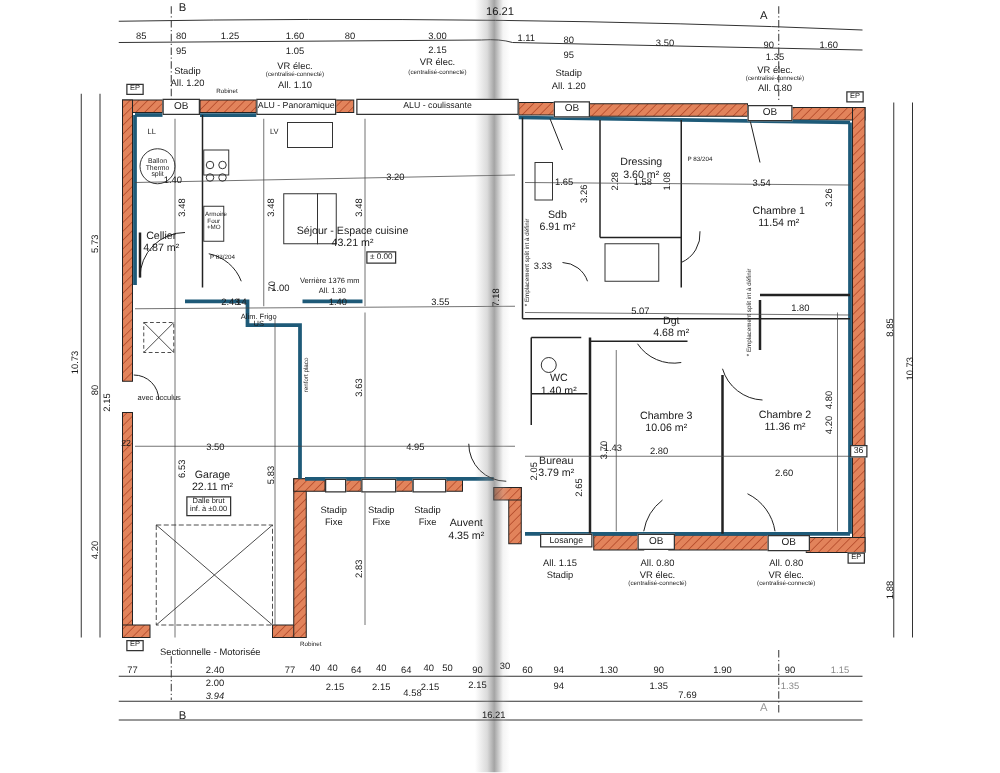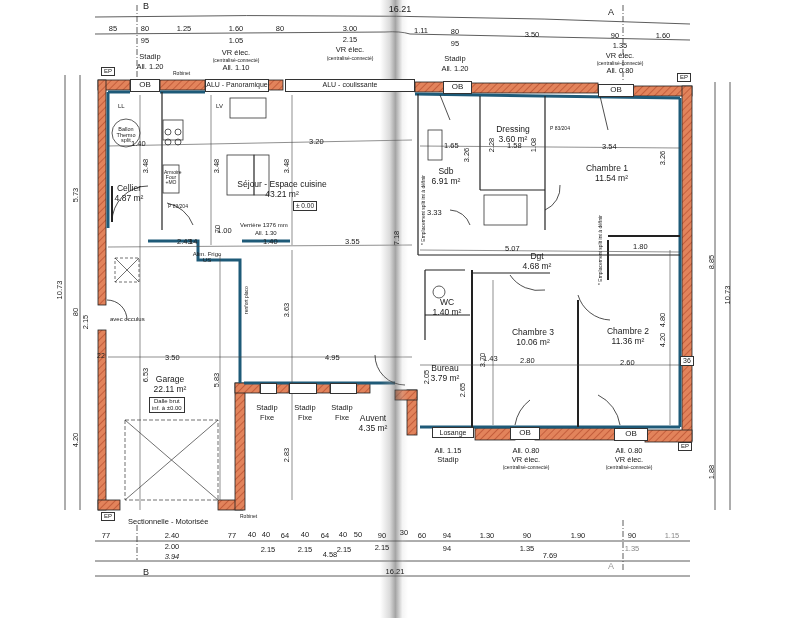--- a/index.html
+++ b/index.html
@@ -256,21 +256,21 @@
 </div>
 <span class="box" style="left:293px;top:201px;font-size:6.5px;">± 0.00</span>
 <div class="room" style="left:446px;top:167px;">
   <div>Sdb</div>
   <div>6.91 m²</div>
 </div>
 <div class="room" style="left:513px;top:125px;">
   <div>Dressing</div>
   <div>3.60 m²</div>
 </div>
-<div class="room" style="left:607px;top:164px;text-align:right;">
+<div class="room" style="left:623px;top:164px;">
   <div>Chambre 1</div>
   <div>11.54 m²</div>
 </div>
 <div class="room" style="left:537px;top:252px;">
   <div>Dgt</div>
   <div>4.68 m²</div>
 </div>
 <div class="room" style="left:447px;top:298px;">
   <div>WC</div>
   <div>1.40 m²</div>
@@ -359,21 +359,21 @@
 <span class="t md rot" style="left:467px;top:155px;">3.26</span>
 <span class="t md rot" style="left:663px;top:158px;">3.26</span>
 <span class="t md" style="left:427px;top:209px;">3.33</span>
 <span class="t md" style="left:505px;top:245px;">5.07</span>
 <span class="t md" style="left:633px;top:243px;">1.80</span>
 <span class="t md rot" style="left:663px;top:320px;">4.80</span>
 <span class="t md rot" style="left:663px;top:340px;">4.20</span>
 <span class="t md" style="left:446px;top:355px;margin-left:37px;">1.43</span>
 <span class="t md rot" style="left:483px;top:360px;">3.70</span>
 <span class="t md" style="left:520px;top:357px;">2.80</span>
-<span class="t md" style="left:620px;top:359px;">2.60</span>
+<span class="t md" style="left:620px;top:375px;">2.60</span>
 <span class="t md rot" style="left:427px;top:377px;">2.05</span>
 <span class="t md rot" style="left:463px;top:390px;">2.65</span>
 
 
 <span class="t md c" style="left:106px;top:532px;">77</span>
 <span class="t md c" style="left:172px;top:532px;">2.40</span>
 <span class="t md c" style="left:232px;top:532px;">77</span>
 <span class="t md c" style="left:252px;top:531px;">40</span>
 <span class="t md c" style="left:266px;top:531px;">40</span>
 <span class="t md c" style="left:285px;top:532px;">64</span>

